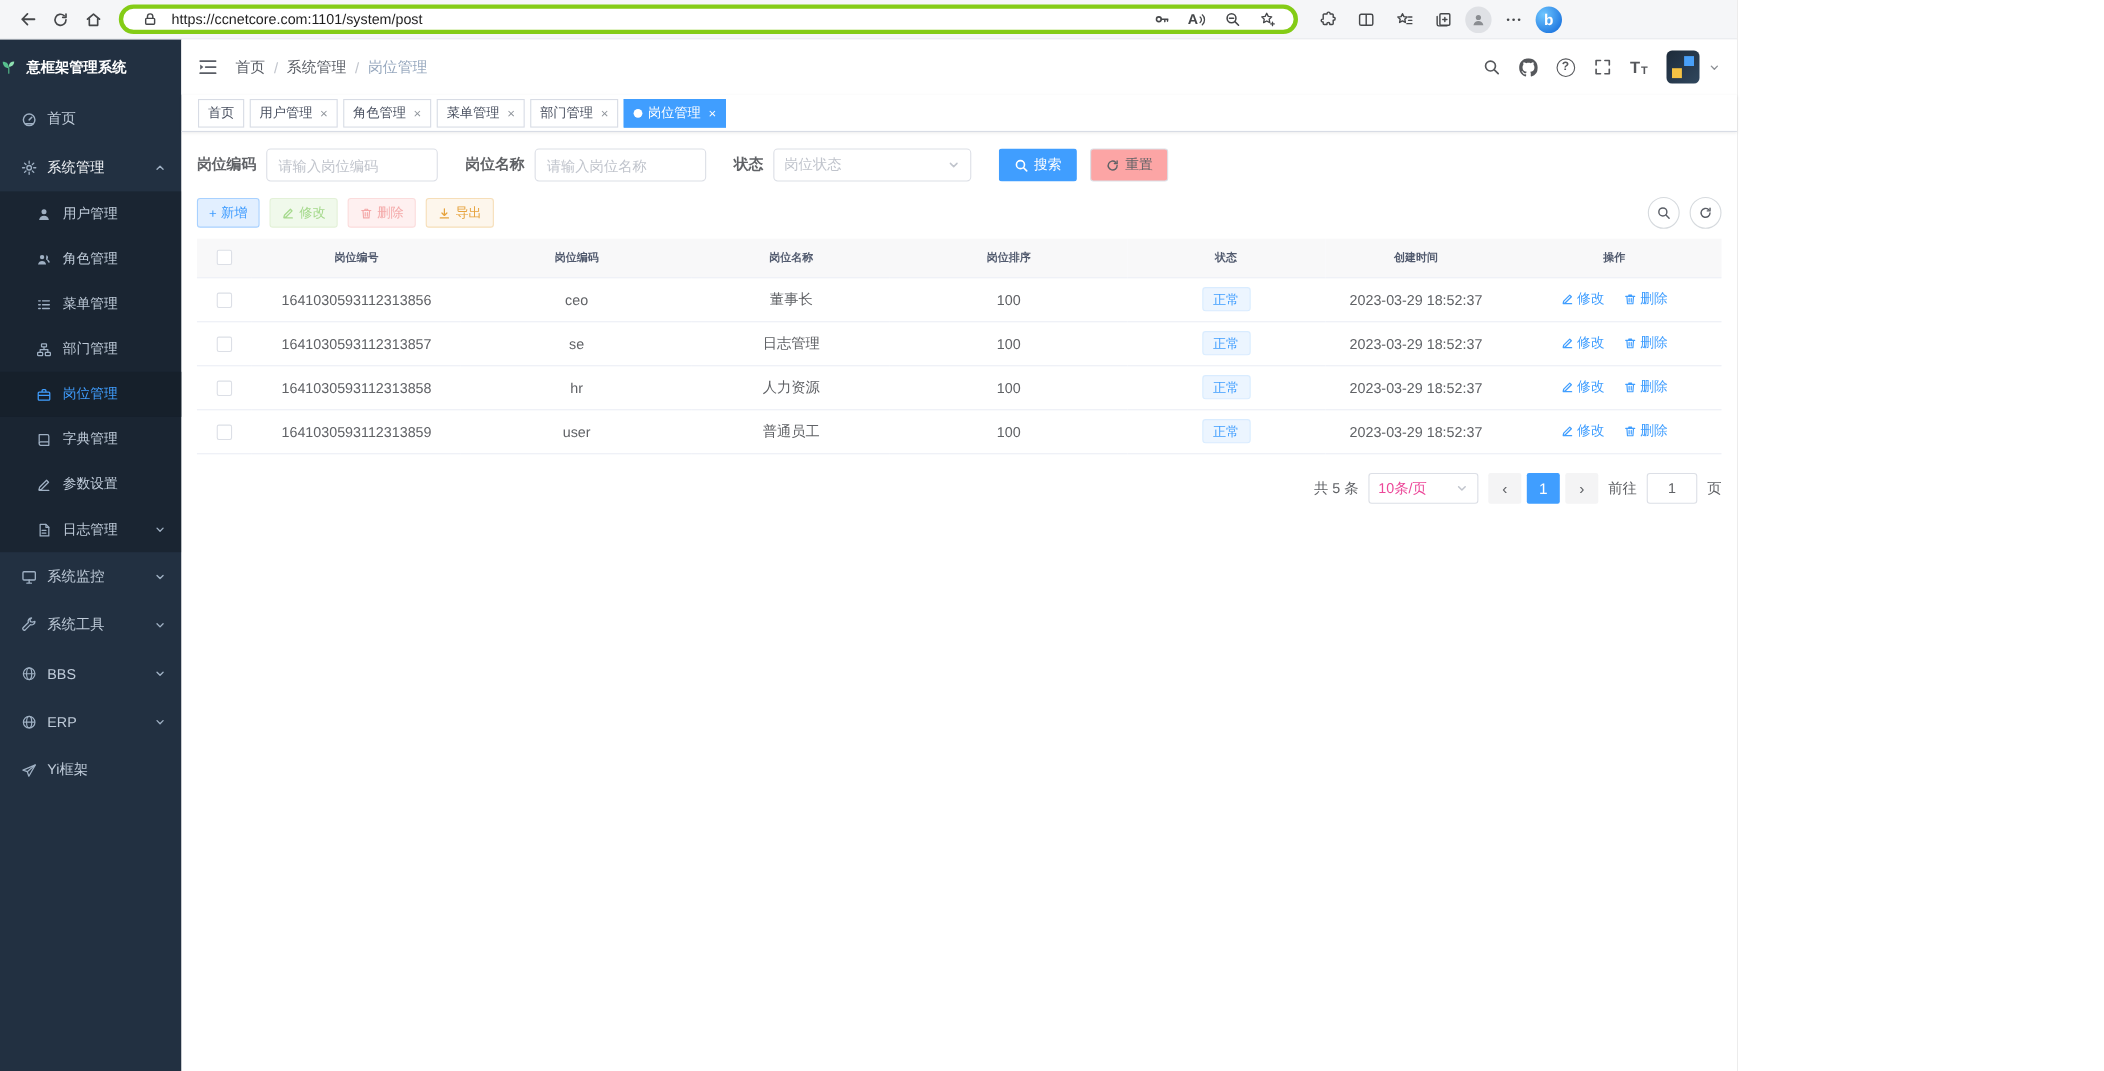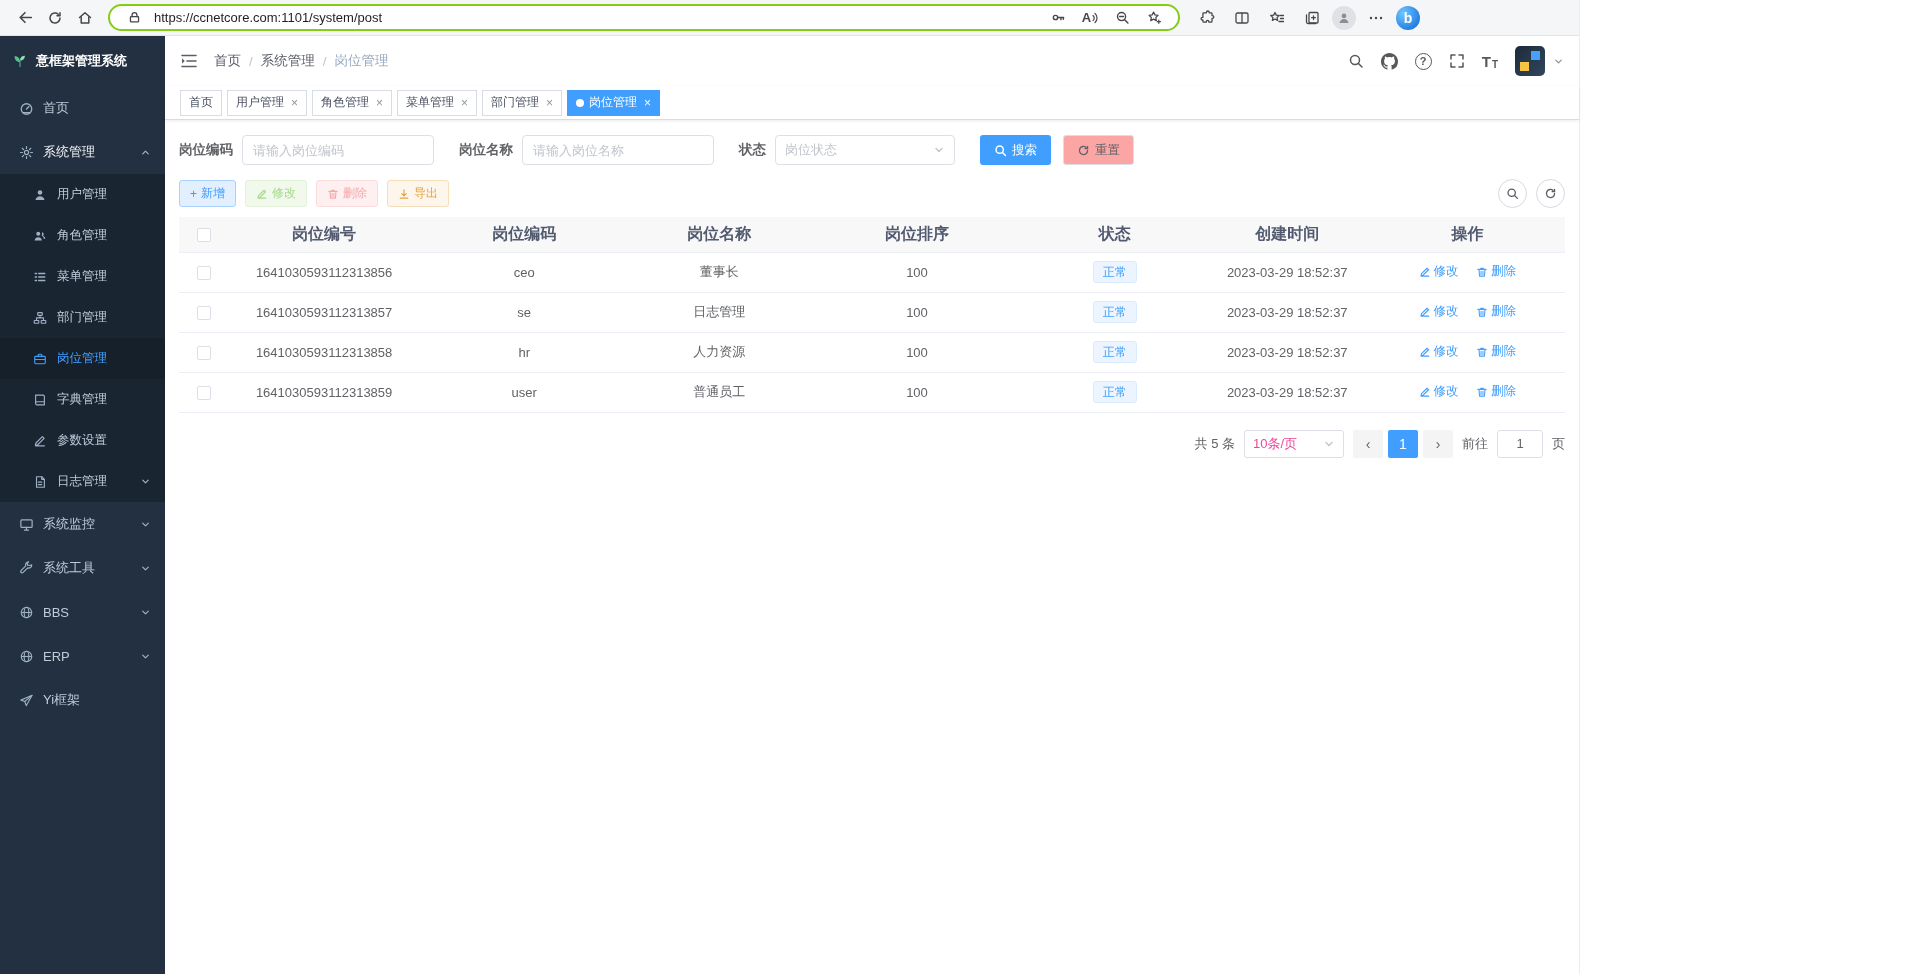--- a/index.html
+++ b/index.html
@@ -3,32 +3,32 @@
 <meta charset="utf-8">
 <style>
   *{box-sizing:border-box;margin:0;padding:0}
   html,body{width:1913px;height:974px;background:#fff;font-family:"Liberation Sans","DejaVu Sans",sans-serif;overflow:hidden}
   svg{display:block}
   .window{width:1580px;height:974px;background:#fff;border-right:1px solid #ececec;display:flex;flex-direction:column}
 
   
   .chrome{height:36px;flex:0 0 36px;background:#f5f6f8;border-bottom:1px solid #e2e4e8;display:flex;align-items:center;padding:0 10px;color:#45474a}
   .cbtn{width:30px;height:30px;display:flex;align-items:center;justify-content:center;border-radius:6px;flex:0 0 auto;cursor:pointer}
-  .addr{flex:1;max-width:1072px;height:27px;background:#fff;border:2px solid #84cc16;border-radius:14px;display:flex;align-items:center;padding:0 12px;margin:0 8px;gap:8px}
+  .addr{flex:1;max-width:1072px;height:27px;background:#fff;border:4px solid #84cc16;border-radius:14px;display:flex;align-items:center;padding:0 12px;margin:0 8px;gap:8px}
   .addr .cbtn{width:24px;height:24px}
   .url{flex:1;font-size:13px;color:#1f1f1f;white-space:nowrap;overflow:hidden}
   .chrome-right{display:flex;align-items:center;gap:5px;margin-left:4px}
   .profile-circle{width:24px;height:24px;border-radius:50%;background:#dfe1e5;display:flex;align-items:center;justify-content:center;color:#8a8d91;cursor:pointer}
   .copilot{width:24px;height:24px;border-radius:50%;background:radial-gradient(circle at 30% 30%,#6ec6ff,#0b64d8);color:#fff;font-weight:bold;font-size:14px;display:flex;align-items:center;justify-content:center;cursor:pointer}
   .ra{display:flex;align-items:center;font-weight:600;font-size:13px;gap:1px;cursor:pointer}
 
   
   .app{display:flex;flex:1;min-height:0}
   .sidebar{width:165px;flex:0 0 165px;background:#223041;color:#bfcbd9;font-size:13px;overflow:hidden}
-  .logo{height:50px;display:flex;align-items:center;gap:8px;padding:0 12px}
+  .logo{height:50px;display:flex;align-items:center;gap:8px;padding:0 0}
   .logo-title{color:#fff;font-weight:700;font-size:13px;white-space:nowrap}
   .mi{height:44px;display:flex;align-items:center;gap:9px;padding:0 12px 0 18px;position:relative;cursor:pointer;white-space:nowrap}
   .mic{width:16px;display:flex;justify-content:center;color:#9fb0c3;flex:0 0 16px}
   .caret{position:absolute;right:14px;color:#9fb0c3}
   .parent-open{color:#f0f3f7}
   .submenu{background:#1a2532}
   .submenu .mi{height:41px;padding-left:32px;font-size:12.5px}
   .mi.active{color:#409eff;background:#16202b}
   .mi.active .mic{color:#409eff}
 
@@ -53,39 +53,39 @@
   .tag{height:26px;display:inline-flex;align-items:center;gap:5px;padding:0 8px;border:1px solid #d8dce5;background:#fff;color:#495060;font-size:12px;cursor:pointer}
   .tag .x{font-size:12px;line-height:1;color:#8f949b;margin-left:2px}
   .tag.active{background:#409eff;border-color:#409eff;color:#fff}
   .tag.active .x{color:#fff}
   .dot{width:8px;height:8px;border-radius:50%;background:#fff}
 
   .content{flex:1;padding:13px 14px;overflow:hidden}
   .filter{display:flex;align-items:center;margin:2px 0 14px}
   .fitem{display:flex;align-items:center;margin-right:25px}
   .flabel{font-size:13.5px;font-weight:700;color:#606266;margin-right:9px;white-space:nowrap}
-  .tinput{width:192px;height:30px;border:1px solid #dcdfe6;border-radius:4px;padding:0 10px;font-size:13px;color:#606266;outline:none;background:#fff}
+  .tinput{width:156px;height:30px;border:1px solid #dcdfe6;border-radius:4px;padding:0 10px;font-size:13px;color:#606266;outline:none;background:#fff}
   .tinput::placeholder{color:#c0c4cc}
   .fselect{width:180px;height:30px;border:1px solid #dcdfe6;border-radius:4px;display:flex;align-items:center;justify-content:space-between;padding:0 9px;background:#fff;cursor:pointer}
   .ph{font-size:13px;color:#c0c4cc}
   .btn{display:inline-flex;align-items:center;gap:5px;border-radius:3px;font-size:12.5px;height:30px;padding:0 13px;cursor:pointer;border:1px solid transparent}
   .btn-primary{background:#409eff;color:#fff}
   .btn-plain{background:#fca5a5;border-color:#dcdfe6;color:#606266;margin-left:12px}
 
   .toolbar{display:flex;align-items:center;margin-bottom:9px}
   .tbtn{height:27px;padding:0 10px;font-size:12px;border-radius:3px;display:inline-flex;align-items:center;gap:4px;margin-right:9px;cursor:pointer;border:1px solid}
   .tbtn-add{background:#e2efff;border-color:#a8d1ff;color:#3d9bff}
   .tbtn-edit{background:#f0f9eb;border-color:#e3f1d8;color:#a5d98c}
   .tbtn-del{background:#fef0f0;border-color:#fbdcdc;color:#f4a9a9}
   .tbtn-exp{background:#fdf6ec;border-color:#f6deb8;color:#e6a23c}
   .tool-right{margin-left:auto;display:flex;gap:9px}
   .cirbtn{width:29px;height:29px;border-radius:50%;border:1px solid #d6dade;background:#fff;color:#5a5e66;display:flex;align-items:center;justify-content:center;cursor:pointer}
 
   table{width:100%;border-collapse:collapse;table-layout:fixed}
-  th{background:#f8f8f9;color:#515a6e;font-weight:700;font-size:16px;height:35px;border-bottom:1px solid #ebeef5;text-align:center}
+  th{background:#f8f8f9;color:#515a6e;font-weight:700;font-size:10px;height:35px;border-bottom:1px solid #ebeef5;text-align:center}
   td{height:40px;text-align:center;font-size:13px;color:#606266;border-bottom:1px solid #ebeef5;white-space:nowrap;overflow:hidden}
   .cb{display:inline-block;width:14px;height:14px;border:1px solid #dcdfe6;border-radius:2px;background:#fff;vertical-align:middle;cursor:pointer}
   .badge{display:inline-flex;align-items:center;height:22px;padding:0 9px;background:#ecf5ff;border:1px solid #d9ecff;border-radius:3px;color:#409eff;font-size:12px}
   .oplink{display:inline-flex;align-items:center;gap:3px;color:#409eff;font-size:12.5px;cursor:pointer;margin:0 7px}
 
   .pagination{display:flex;align-items:center;justify-content:flex-end;margin-top:17px;font-size:13px;color:#606266;gap:9px}
   .psel{width:100px;height:28px;border:1px solid #dcdfe6;border-radius:3px;display:flex;align-items:center;justify-content:space-between;padding:0 8px;background:#fff;cursor:pointer}
   .psel .ph{color:#ec4899}
   .pgroup{display:flex;align-items:center;gap:5px}
   .pbtn{min-width:30px;height:28px;background:#f4f4f5;border-radius:2px;display:flex;align-items:center;justify-content:center;color:#606266;font-size:14px;cursor:pointer}

